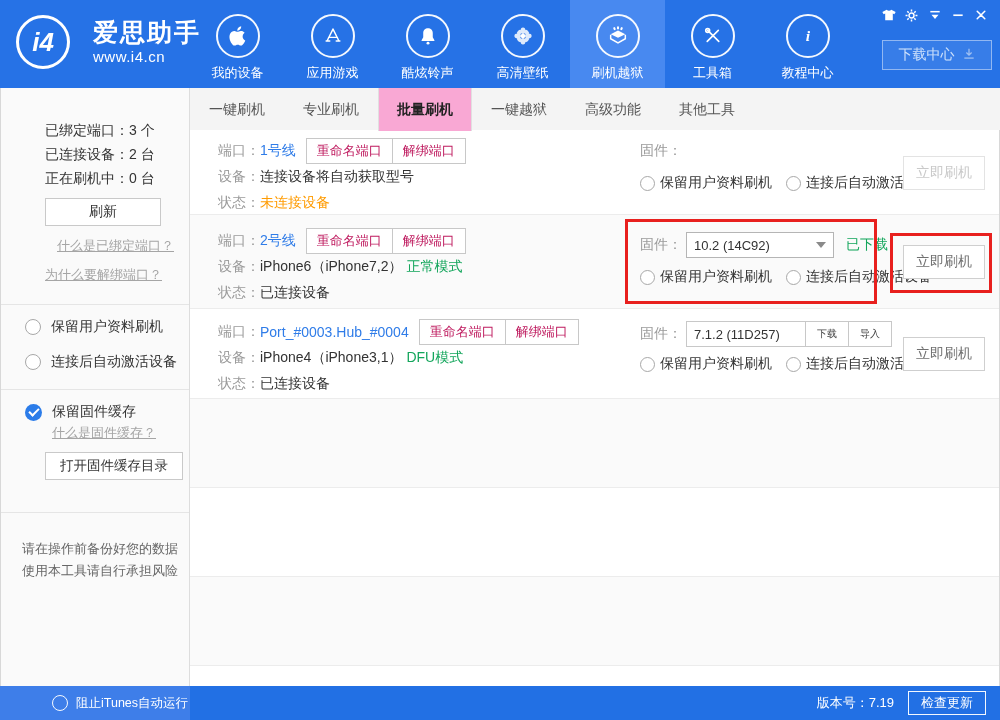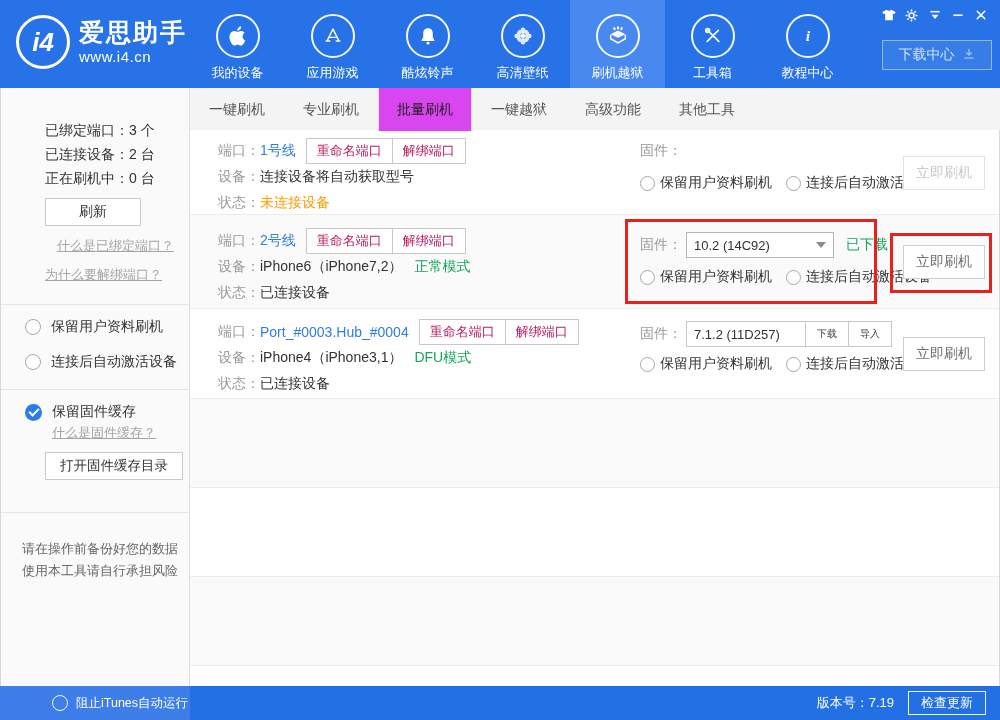--- a/index.html
+++ b/index.html
@@ -3,43 +3,43 @@
 <meta charset="utf-8">
 <style>
   * { margin:0; padding:0; box-sizing:border-box; }
   html,body { width:1000px; height:720px; }
   body {
     font-family:"Liberation Sans","DejaVu Sans",sans-serif;
     position:relative; overflow:hidden; background:#fff; font-size:14px; color:#333;
   }
   
   .header{position:absolute;left:0;top:0;width:1000px;height:88px;background:#2672e6;}
-  .logo{position:absolute;left:16px;top:15px;display:flex;align-items:center;gap:9px;color:#fff;}
+  .logo{position:absolute;left:16px;top:15px;display:flex;align-items:center;gap:23px;color:#fff;}
   .logo-circle{width:54px;height:54px;border:3px solid #fff;border-radius:50%;display:flex;align-items:center;justify-content:center;font-weight:bold;font-style:italic;font-size:26px;flex:none;}
   .logo-title{font-size:25px;font-weight:bold;letter-spacing:2px;line-height:1.1;}
   .logo-url{font-size:15px;margin-top:2px;letter-spacing:.5px;}
   .nav{position:absolute;left:190px;top:0;height:88px;display:flex;}
   .nav-item{width:95px;height:88px;display:flex;flex-direction:column;align-items:center;padding-top:14px;color:#fff;cursor:pointer;}
   .nav-item.active{background:#4889f0;}
   .nav-ico{width:44px;height:44px;border:2px solid rgba(255,255,255,.95);border-radius:50%;display:flex;align-items:center;justify-content:center;flex:none;}
   .nav-label{font-size:13px;margin-top:6px;white-space:nowrap;}
   .win-controls{position:absolute;top:6px;right:8px;display:flex;}
   .win-btn{width:23px;height:18px;display:flex;align-items:center;justify-content:center;cursor:pointer;}
   .dl-center{position:absolute;right:8px;top:40px;width:110px;height:30px;border:1px solid rgba(255,255,255,.45);background:rgba(255,255,255,.08);color:#cfe2fb;font-size:14px;display:flex;align-items:center;justify-content:center;gap:7px;cursor:pointer;}
   
   .tabbar{position:absolute;left:190px;top:88px;width:810px;height:42px;background:#f4f4f4;display:flex;}
   .tabline{position:absolute;left:190px;top:129px;width:810px;height:1px;background:#e0e0e0;}
   .tab{width:94px;height:42px;line-height:42px;text-align:center;font-size:14px;color:#555;cursor:pointer;position:relative;z-index:1;}
-  .tab.active{background:#d946ef;color:#222;font-weight:normal;border-left:1px solid #e0e0e0;border-right:1px solid #e0e0e0;height:43px;}
+  .tab.active{background:#f9a8d4;color:#222;font-weight:bold;border-left:1px solid #e0e0e0;border-right:1px solid #e0e0e0;height:43px;}
   
   .sidebar{position:absolute;left:0;top:88px;width:190px;height:598px;background:#fafafa;border-right:1px solid #ddd;border-left:1px solid #d8d8d8;}
   .sb-sec{border-bottom:1px solid #e5e5e5;}
   .sb-sec1{height:217px;padding:30px 0 0 44px;}
   .sb-stat{line-height:24px;font-size:14px;color:#333;white-space:nowrap;}
-  .refresh-btn{margin-top:8px;width:96px;height:28px;background:#fff;border:1px solid #c9c9c9;font-size:14px;color:#333;cursor:pointer;}
+  .refresh-btn{margin-top:8px;width:116px;height:28px;background:#fff;border:1px solid #c9c9c9;font-size:14px;color:#333;cursor:pointer;}
   .sb-link{display:inline-block;margin:11px 0 0 44px;font-size:13px;color:#a5a5a5;text-decoration:underline;cursor:pointer;white-space:nowrap;}
   .sb-sec2{height:85px;padding:13px 0 0 24px;}
   .opt-row{display:flex;align-items:center;margin-bottom:17px;cursor:pointer;}
   .radio-c{width:16px;height:16px;border:1px solid #a8a8a8;border-radius:50%;background:#fff;margin-right:10px;flex:none;}
   .opt-label{font-size:14px;color:#333;white-space:nowrap;}
   .sb-sec3{height:123px;padding:13px 0 0 24px;}
   .check-on{width:17px;height:17px;border-radius:50%;background:#2b7ce9;border:none;position:relative;margin-right:10px;flex:none;}
   .check-on::after{content:"";position:absolute;left:4px;top:4.5px;width:8px;height:4px;border-left:2px solid #fff;border-bottom:2px solid #fff;transform:rotate(-45deg);}
   .cache-link{display:inline-block;margin:3px 0 0 27px;font-size:13px;color:#a5a5a5;text-decoration:underline;cursor:pointer;}
   .cache-btn{display:block;margin:10px 0 0 20px;width:138px;height:28px;background:#fff;border:1px solid #c9c9c9;font-size:13.5px;color:#333;cursor:pointer;white-space:nowrap;}
@@ -56,21 +56,21 @@
   .row-3{height:90px;}
   .row-f1{height:89px;background:#fafafa;}
   .row-f2{height:89px;background:#fff;}
   .row-f3{height:89px;background:#fafafa;}
   .row-f4{height:19px;border-bottom:none;background:#fff;}
   .lcol{padding:8px 4px 0 28px;}
   .line{display:flex;align-items:center;height:26px;font-size:14px;white-space:nowrap;}
   .lbl{color:#9a9a9a;flex:none;}
   .val-blue{color:#2f7ce8;}
   .val{color:#333;}
-  .mode{color:#14a65c;margin-left:12px;}
+  .mode{color:#14a65c;margin-left:4px;}
   .warn-val{color:#ff9b00;}
   .btn-group{display:inline-flex;margin-left:10px;border:1px solid #c8c8c8;background:#fff;}
   .btn-group span{padding:2px 10px;font-size:13px;color:#be185d;line-height:20px;cursor:pointer;}
   .btn-group span + span{border-left:1px solid #c8c8c8;}
   .fw-line{position:absolute;left:450px;display:flex;align-items:center;font-size:14px;white-space:nowrap;}
   .radios{position:absolute;left:450px;display:flex;align-items:center;font-size:14px;color:#333;white-space:nowrap;}
   .radios .radio-c{width:15px;height:15px;margin-right:5px;}
   .radios .gap{width:14px;}
   .fw-select{width:148px;height:26px;border:1px solid #b5b5b5;background:#fff;display:flex;align-items:center;padding:0 7px;font-size:13px;color:#333;margin-left:4px;cursor:pointer;}
   .caret{width:0;height:0;border-left:5px solid transparent;border-right:5px solid transparent;border-top:6px solid #8a8a8a;margin-left:auto;}

